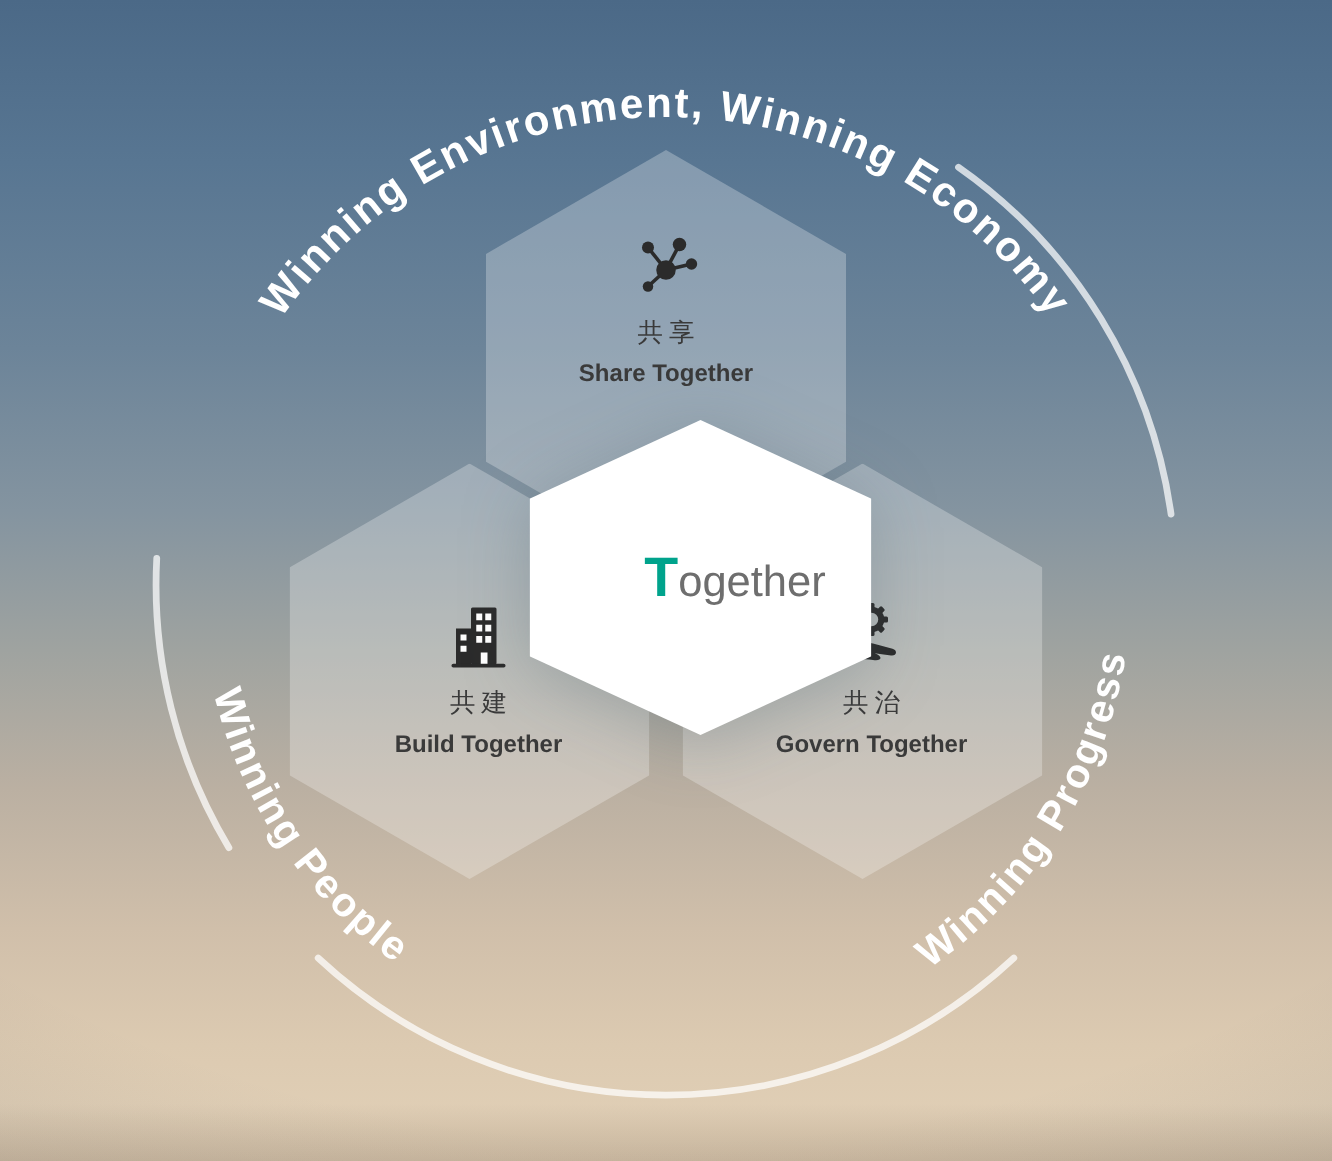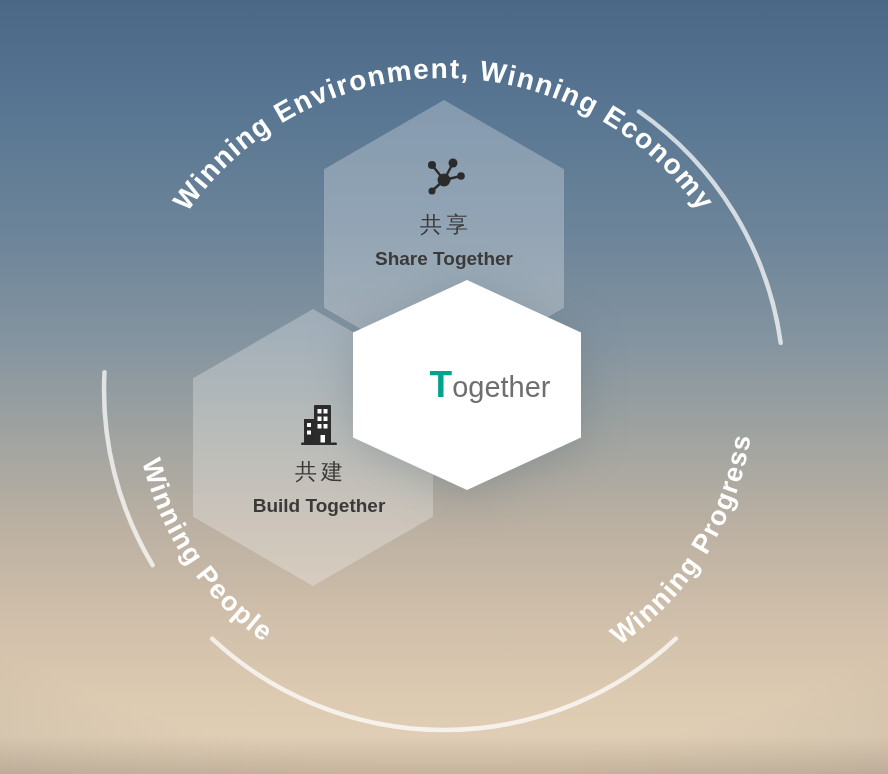--- a/index.html
+++ b/index.html
@@ -19,22 +19,22 @@
   .arc-text-side{font-size:27px;letter-spacing:1.5px;}
   .hex{position:absolute;clip-path:polygon(50% 0,100% 25%,100% 75%,50% 100%,0 75%,0 25%);}
   .hex-outer{width:240px;height:277px;background:rgba(255,255,255,0.27);}
   .hex-share{left:324px;top:100px;}
   .hex-build{left:193px;top:309px;}
   .hex-govern{left:455px;top:309px;}
   .hex-content{position:absolute;left:0;right:0;display:flex;flex-direction:column;align-items:center;}
   .hex-share .hex-content{top:52px;}
   .hex-build .hex-content,.hex-govern .hex-content{top:90px;margin-left:12px;}
   .hex-icon{height:50px;display:flex;align-items:center;justify-content:center;margin-bottom:8px;}
-  .zh{font-size:22px;letter-spacing:4px;text-indent:4px;color:#3a3a3a;margin-bottom:8px;}
-  .en{font-size:19px;font-weight:700;color:#3a3a3a;}
+  .zh{font-size:17px;letter-spacing:4px;text-indent:4px;color:#3a3a3a;margin-bottom:8px;}
+  .en{font-size:16px;font-weight:700;color:#3a3a3a;}
   .hex-center-wrap{position:absolute;left:353px;top:280px;filter:drop-shadow(0 6px 22px rgba(70,90,100,0.28));}
   .hex-center{position:relative;width:182px;height:210px;background:#ffffff;
     clip-path:polygon(50% 0,100% 25%,100% 75%,50% 100%,0 75%,0 25%);
     display:flex;align-items:center;justify-content:center;padding-left:46px;}
   .center-text{text-align:center;line-height:1.3;color:#6e6e6e;font-size:29px;}
   .center-text .accent{color:#00a38c;font-weight:700;font-size:37px;}
   .center-text .sp{margin-left:9px;}
   .icon-ink{fill:#2b2b2b;}
   .icon-stroke{stroke:#2b2b2b;fill:none;}
 </style>
@@ -111,20 +111,44 @@
             <rect x="8" y="21" width="4" height="4"></rect>
             <rect x="8" y="28.5" width="4" height="4"></rect>
           </g>
         </svg>
       </span>
       <div class="zh">共建</div>
       <div class="en">Build Together</div>
     </div>
   </div>
 
+  <div class="hex hex-outer hex-govern">
+    <div class="hex-content">
+      <span class="hex-icon">
+        <svg width="46" height="48" viewBox="0 0 46 48">
+          <g transform="translate(23,13)" class="icon-ink">
+            <g>
+              <rect x="-2" y="-11" width="4" height="5" rx="1"></rect>
+              <rect x="-2" y="-11" width="4" height="5" rx="1" transform="rotate(45)"></rect>
+              <rect x="-2" y="-11" width="4" height="5" rx="1" transform="rotate(90)"></rect>
+              <rect x="-2" y="-11" width="4" height="5" rx="1" transform="rotate(135)"></rect>
+              <rect x="-2" y="-11" width="4" height="5" rx="1" transform="rotate(180)"></rect>
+              <rect x="-2" y="-11" width="4" height="5" rx="1" transform="rotate(225)"></rect>
+              <rect x="-2" y="-11" width="4" height="5" rx="1" transform="rotate(270)"></rect>
+              <rect x="-2" y="-11" width="4" height="5" rx="1" transform="rotate(315)"></rect>
+            </g>
+            <circle r="6.5" class="icon-stroke" stroke-width="4"></circle>
+          </g>
+          <path class="icon-ink" d="M3 36 C9 29 17 27 24 29 L37 32.5 C40.5 33.4 40 37.5 36 37 L25 35.5 C31 37.5 30 41 24 40 C16.5 38.8 10 40 3 45 Z"></path>
+        </svg>
+      </span>
+      <div class="zh">共治</div>
+      <div class="en">Govern Together</div>
+    </div>
+  </div>
 
   <div class="hex-center-wrap">
     <div class="hex-center">
       <div class="center-text">
         <div><span class="accent">T</span><span>ogether</span></div>
       </div>
     </div>
   </div>
 
 </div>

